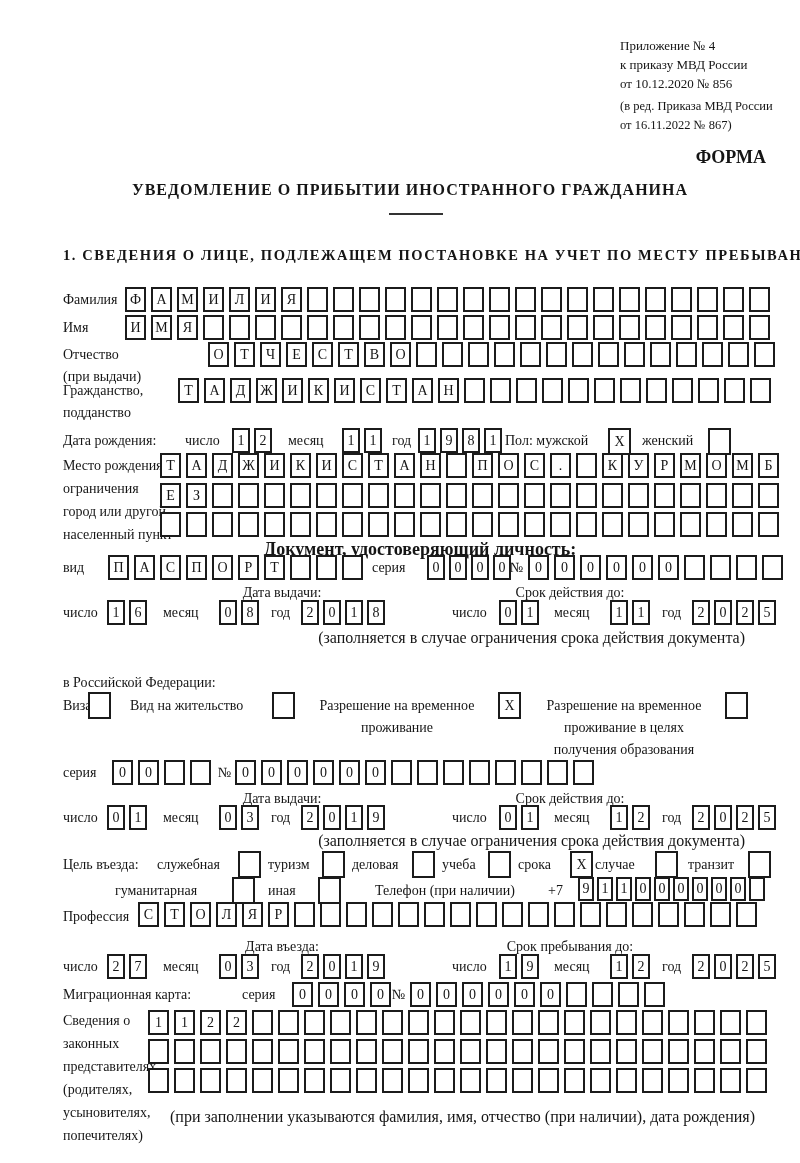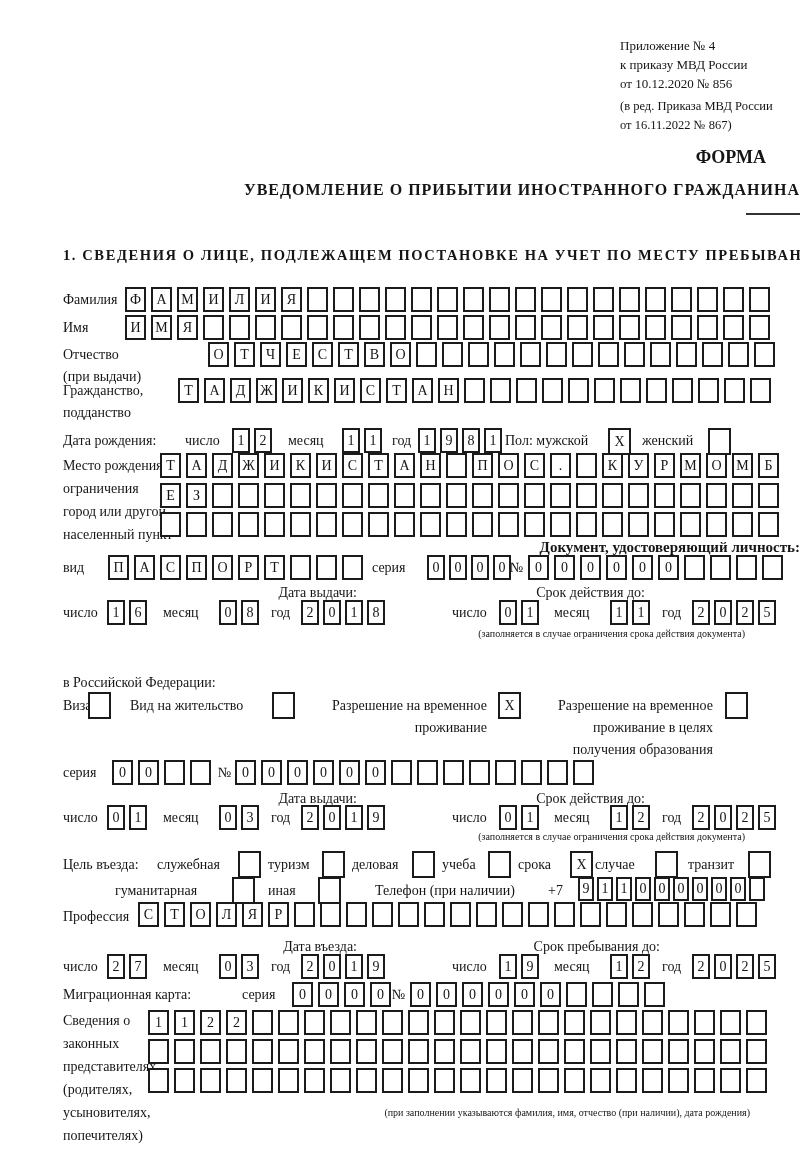--- a/index.html
+++ b/index.html
@@ -1,22 +1,22 @@
 <!DOCTYPE html>
 <html><head>
 <meta charset="utf-8">
 <style>
   html,body{margin:0;padding:0;background:#fff;}
   .page{position:relative;width:800px;height:1163px;background:#ffffff;
         font-family:"Liberation Serif","DejaVu Serif",serif;color:#151515;overflow:hidden;}
   .a{position:absolute;white-space:nowrap;font-size:14px;line-height:1.25;}
   .b{font-weight:bold;}
-  .c{text-align:right;}
+  .c{text-align:center;}
   .r{text-align:right;}
-  .small{font-size:10px;}
+  .small{font-size:16px;}
   .cells{display:flex;gap:5px;}
   .cells .cell{flex:0 0 auto;width:17px;height:21px;border:2px solid #1b1b1b;
         display:flex;align-items:center;justify-content:center;
         font-size:14px;line-height:1;background:#fff;}
   .cells.mid{gap:4px}.cells.mid .cell{width:14px;}
   .cells.phone{gap:3px}.cells.phone .cell{width:12px;height:20px;}
   .cells.big .cell{width:19px;height:23px;}
   .uline{display:inline-block;width:54px;border-bottom:2px solid #333;margin-left:12px;transform:translateY(-3px);}
   .ref div{line-height:19px;font-size:13px;}
   .ref .ed{font-size:12.5px;}
@@ -258,21 +258,21 @@
       <span class="cell"></span>
       <span class="cell"></span>
       <span class="cell"></span>
       <span class="cell"></span>
       <span class="cell"></span>
       <span class="cell"></span>
       <span class="cell"></span>
       <span class="cell"></span>
     </span>
 
-  <div class="a b c" style="left:40px;top:538px;width:760px;font-size:15px">Документ, удостоверяющий личность:</div>
+  <div class="a b c" style="left:40px;top:538px;width:760px;font-size:18px">Документ, удостоверяющий личность:</div>
 
   <span class="a" style="left:63px;top:559px">вид</span>
   <span class="a cells" style="left:108px;top:555px">
       <span class="cell">П</span>
       <span class="cell">А</span>
       <span class="cell">С</span>
       <span class="cell">П</span>
       <span class="cell">О</span>
       <span class="cell">Р</span>
       <span class="cell">Т</span>

